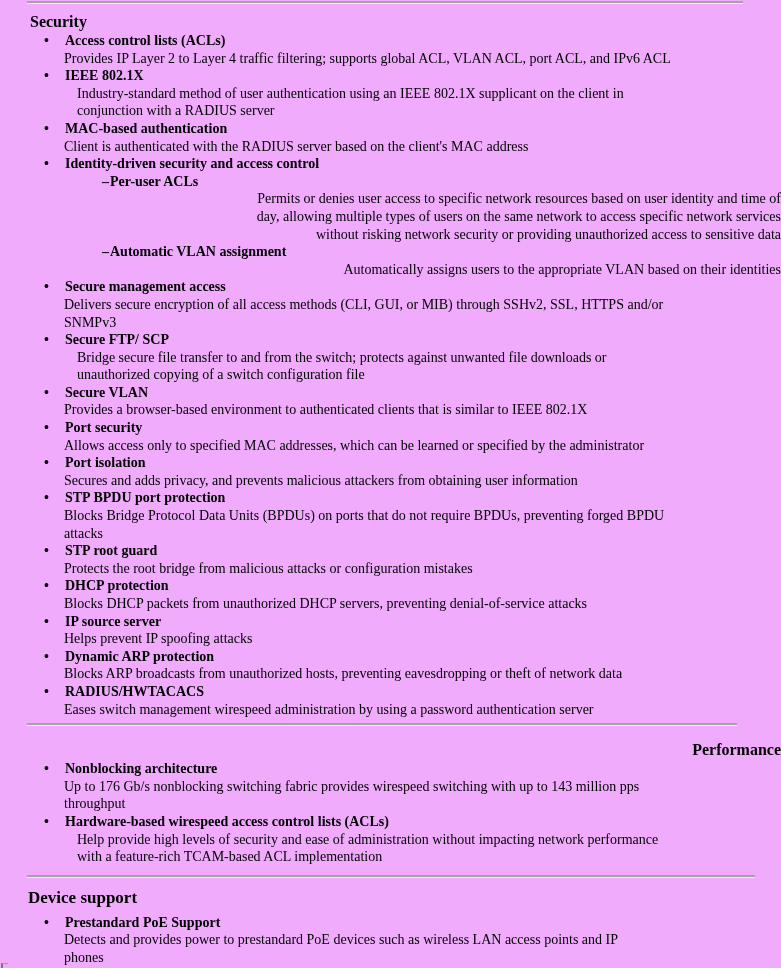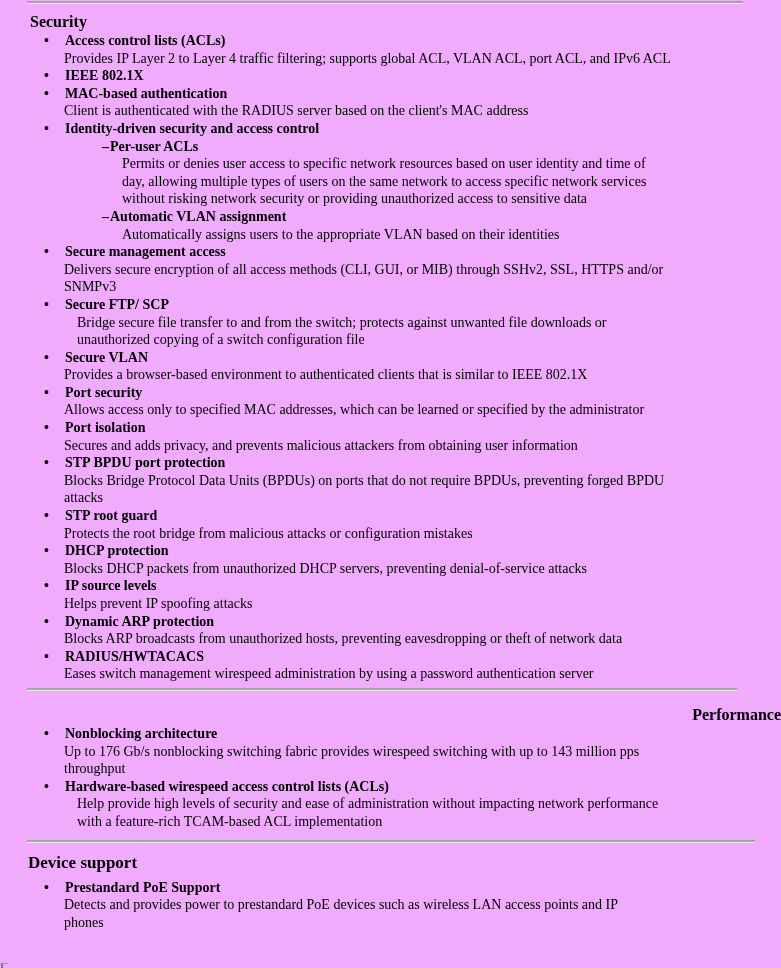--- a/index.html
+++ b/index.html
@@ -29,40 +29,42 @@
   .sec-performance .title-large { margin-top: 14px; text-align: right; }
   .title-small   { font-size: 17px; line-height: 16px; margin: 12px 0 8px 28px; }
 
   .feature-title { font-weight: bold; position: relative; padding-left: 65px; }
   .bullet        { position: absolute; left: 44px; top: 0; }
   .feature-desc  { padding-left: 64px; white-space: pre-line; }
   .feature-desc.deep { padding-left: 77px; }
 
   .sub-title { font-weight: bold; position: relative; padding-left: 110px; }
   .dash      { position: absolute; left: 102px; top: 0; }
-  .sub-desc  { padding-left: 122px; white-space: pre-line; }
+  .sub-desc  { padding-left: 122px; white-space: pre-line; text-align: right; }
 
   .corner-artifact {
     position: absolute; left: 1px; top: 963px;
     width: 5px; height: 4px;
     border-left: 2px solid #777777;
     border-top: 1px solid #999999;
   }
 </style>
 </head>
 <body>
 
 <div class="page">
   <div id="doc">
       <section class="sec sec-security">
         <div class="rule"></div>
         <div class="section-title title-large">Security</div>
         <div class="feature-title"><span class="bullet">•</span><span>Access control lists (ACLs)</span></div>
         <div class="feature-desc">Provides IP Layer 2 to Layer 4 traffic filtering; supports global ACL, VLAN ACL, port ACL, and IPv6 ACL</div>
         <div class="feature-title"><span class="bullet">•</span><span>IEEE 802.1X</span></div>
+        <div class="feature-desc deep">Industry-standard method of user authentication using an IEEE 802.1X supplicant on the client in
+conjunction with a RADIUS server</div>
         <div class="feature-title"><span class="bullet">•</span><span>MAC-based authentication</span></div>
         <div class="feature-desc">Client is authenticated with the RADIUS server based on the client's MAC address</div>
         <div class="feature-title"><span class="bullet">•</span><span>Identity-driven security and access control</span></div>
         <div class="sub-title"><span class="dash">–</span><span>Per-user ACLs</span></div>
         <div class="sub-desc">Permits or denies user access to specific network resources based on user identity and time of
 day, allowing multiple types of users on the same network to access specific network services
 without risking network security or providing unauthorized access to sensitive data</div>
         <div class="sub-title"><span class="dash">–</span><span>Automatic VLAN assignment</span></div>
         <div class="sub-desc">Automatically assigns users to the appropriate VLAN based on their identities</div>
         <div class="feature-title"><span class="bullet">•</span><span>Secure management access</span></div>
@@ -77,21 +79,21 @@
         <div class="feature-desc">Allows access only to specified MAC addresses, which can be learned or specified by the administrator</div>
         <div class="feature-title"><span class="bullet">•</span><span>Port isolation</span></div>
         <div class="feature-desc">Secures and adds privacy, and prevents malicious attackers from obtaining user information</div>
         <div class="feature-title"><span class="bullet">•</span><span>STP BPDU port protection</span></div>
         <div class="feature-desc">Blocks Bridge Protocol Data Units (BPDUs) on ports that do not require BPDUs, preventing forged BPDU
 attacks</div>
         <div class="feature-title"><span class="bullet">•</span><span>STP root guard</span></div>
         <div class="feature-desc">Protects the root bridge from malicious attacks or configuration mistakes</div>
         <div class="feature-title"><span class="bullet">•</span><span>DHCP protection</span></div>
         <div class="feature-desc">Blocks DHCP packets from unauthorized DHCP servers, preventing denial-of-service attacks</div>
-        <div class="feature-title"><span class="bullet">•</span><span>IP source levels</span></div>
+        <div class="feature-title"><span class="bullet">•</span><span>IP source server</span></div>
         <div class="feature-desc">Helps prevent IP spoofing attacks</div>
         <div class="feature-title"><span class="bullet">•</span><span>Dynamic ARP protection</span></div>
         <div class="feature-desc">Blocks ARP broadcasts from unauthorized hosts, preventing eavesdropping or theft of network data</div>
         <div class="feature-title"><span class="bullet">•</span><span>RADIUS/HWTACACS</span></div>
         <div class="feature-desc">Eases switch management wirespeed administration by using a password authentication server</div>
       </section>
       <section class="sec sec-performance">
         <div class="rule"></div>
         <div class="section-title title-large">Performance</div>
         <div class="feature-title"><span class="bullet">•</span><span>Nonblocking architecture</span></div>

